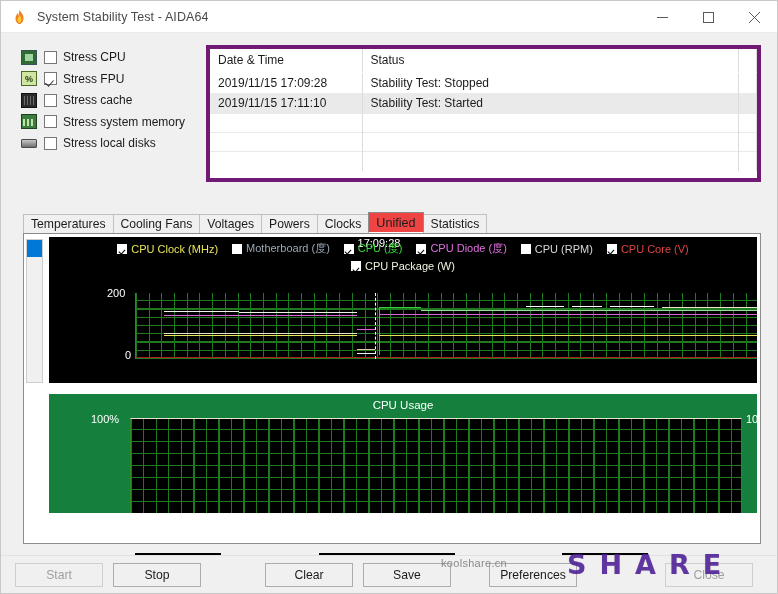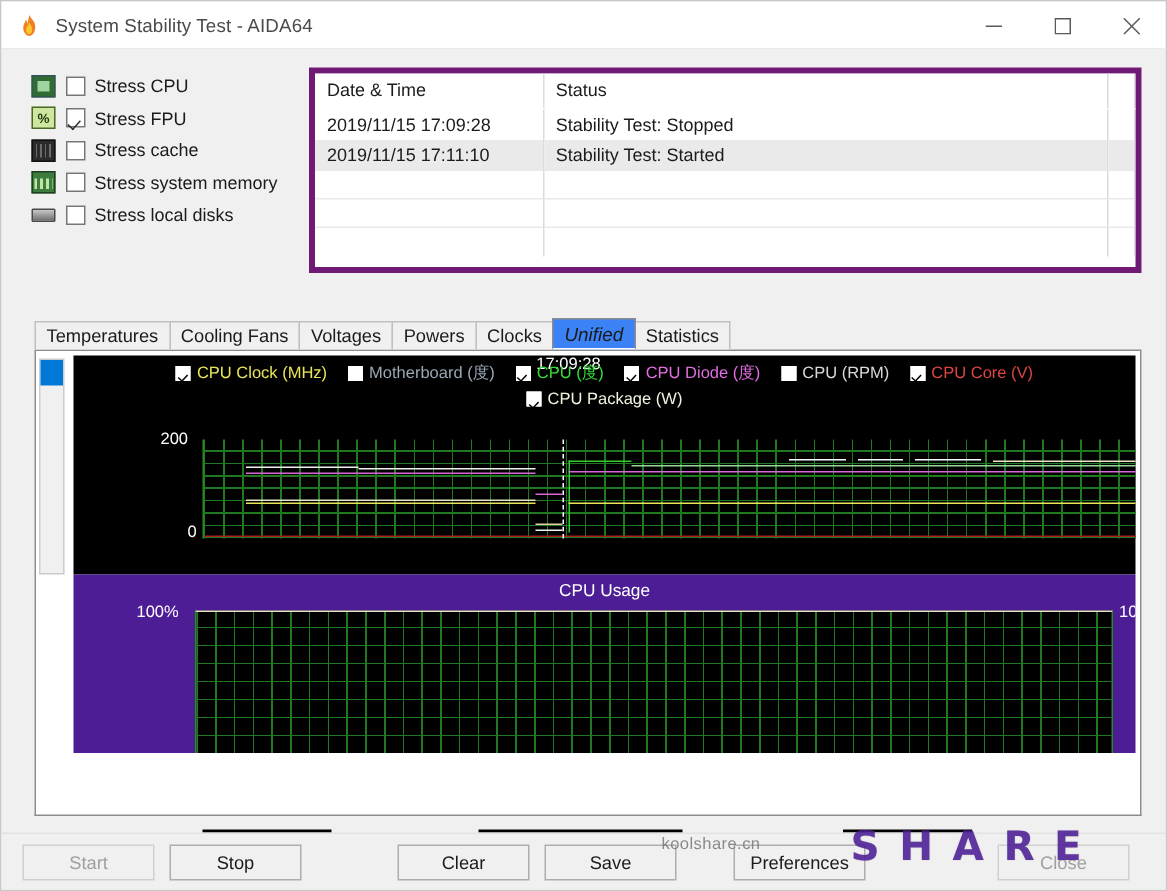--- a/index.html
+++ b/index.html
@@ -127,24 +127,23 @@
     display:flex; align-items:flex-end;
     border-bottom:1px solid #8c8c8c;
   }
   .tab {
     font-size:12.2px; color:#1b1b1b;
     padding:2px 7px 2px 7px; height:19px; line-height:15px;
     background:#f0f0f0; border:1px solid #c0c0c0; border-bottom:none;
     margin-right:-1px; white-space:nowrap;
   }
   .tab.active {
-    background:#3b82f6; border-color:#8c8c8c; border-bottom:1px solid #ffffff;
+    background:#ef4444; border-color:#8c8c8c; border-bottom:1px solid #ffffff;
     height:21px; line-height:17px; position:relative; z-index:3;
     font-size:12.6px;
-    font-style:italic;
   }
 
   
   .graphpane {
     position:absolute; left:22px; top:201px; width:738px; height:310px;
     background:#ffffff; border:1px solid #8c8c8c; border-top:none;
     padding:3px;
     display:flex; flex-direction:column;
   }
   .scroller {
@@ -188,22 +187,22 @@
   .ylab-bot { left:76px; top:112px; }
   .tlab { left:0; top:124px; width:100%; text-align:center; font-size:11px; color:#fff; }
   .tlab span { position:relative; left:-24px; }
 
   .trace { position:absolute; height:0; border-top-style:solid; border-top-width:1px; }
   .marker { position:absolute; width:0; border-left:1px dashed #ffffff; }
   .vstep { position:absolute; width:0; border-left:1px solid; }
 
   
   .chart2 {
-    position:relative; margin-left:22px; margin-top:0; height:119px;
-    background:#4c1d95; overflow:hidden;
+    position:relative; margin-left:22px; margin-top:11px; height:119px;
+    background:#15803d; overflow:hidden;
   }
   .c2title {
     position:absolute; width:100%; text-align:center; top:5px;
     color:#ffffff; font-size:11.5px;
   }
   .plot2 {
     position:absolute; left:81px; top:24px; width:612px; height:108px;
     background:#000;
     background-image:
       repeating-linear-gradient(90deg, #1f7a1f 0 1px, transparent 1px 12.5px),

